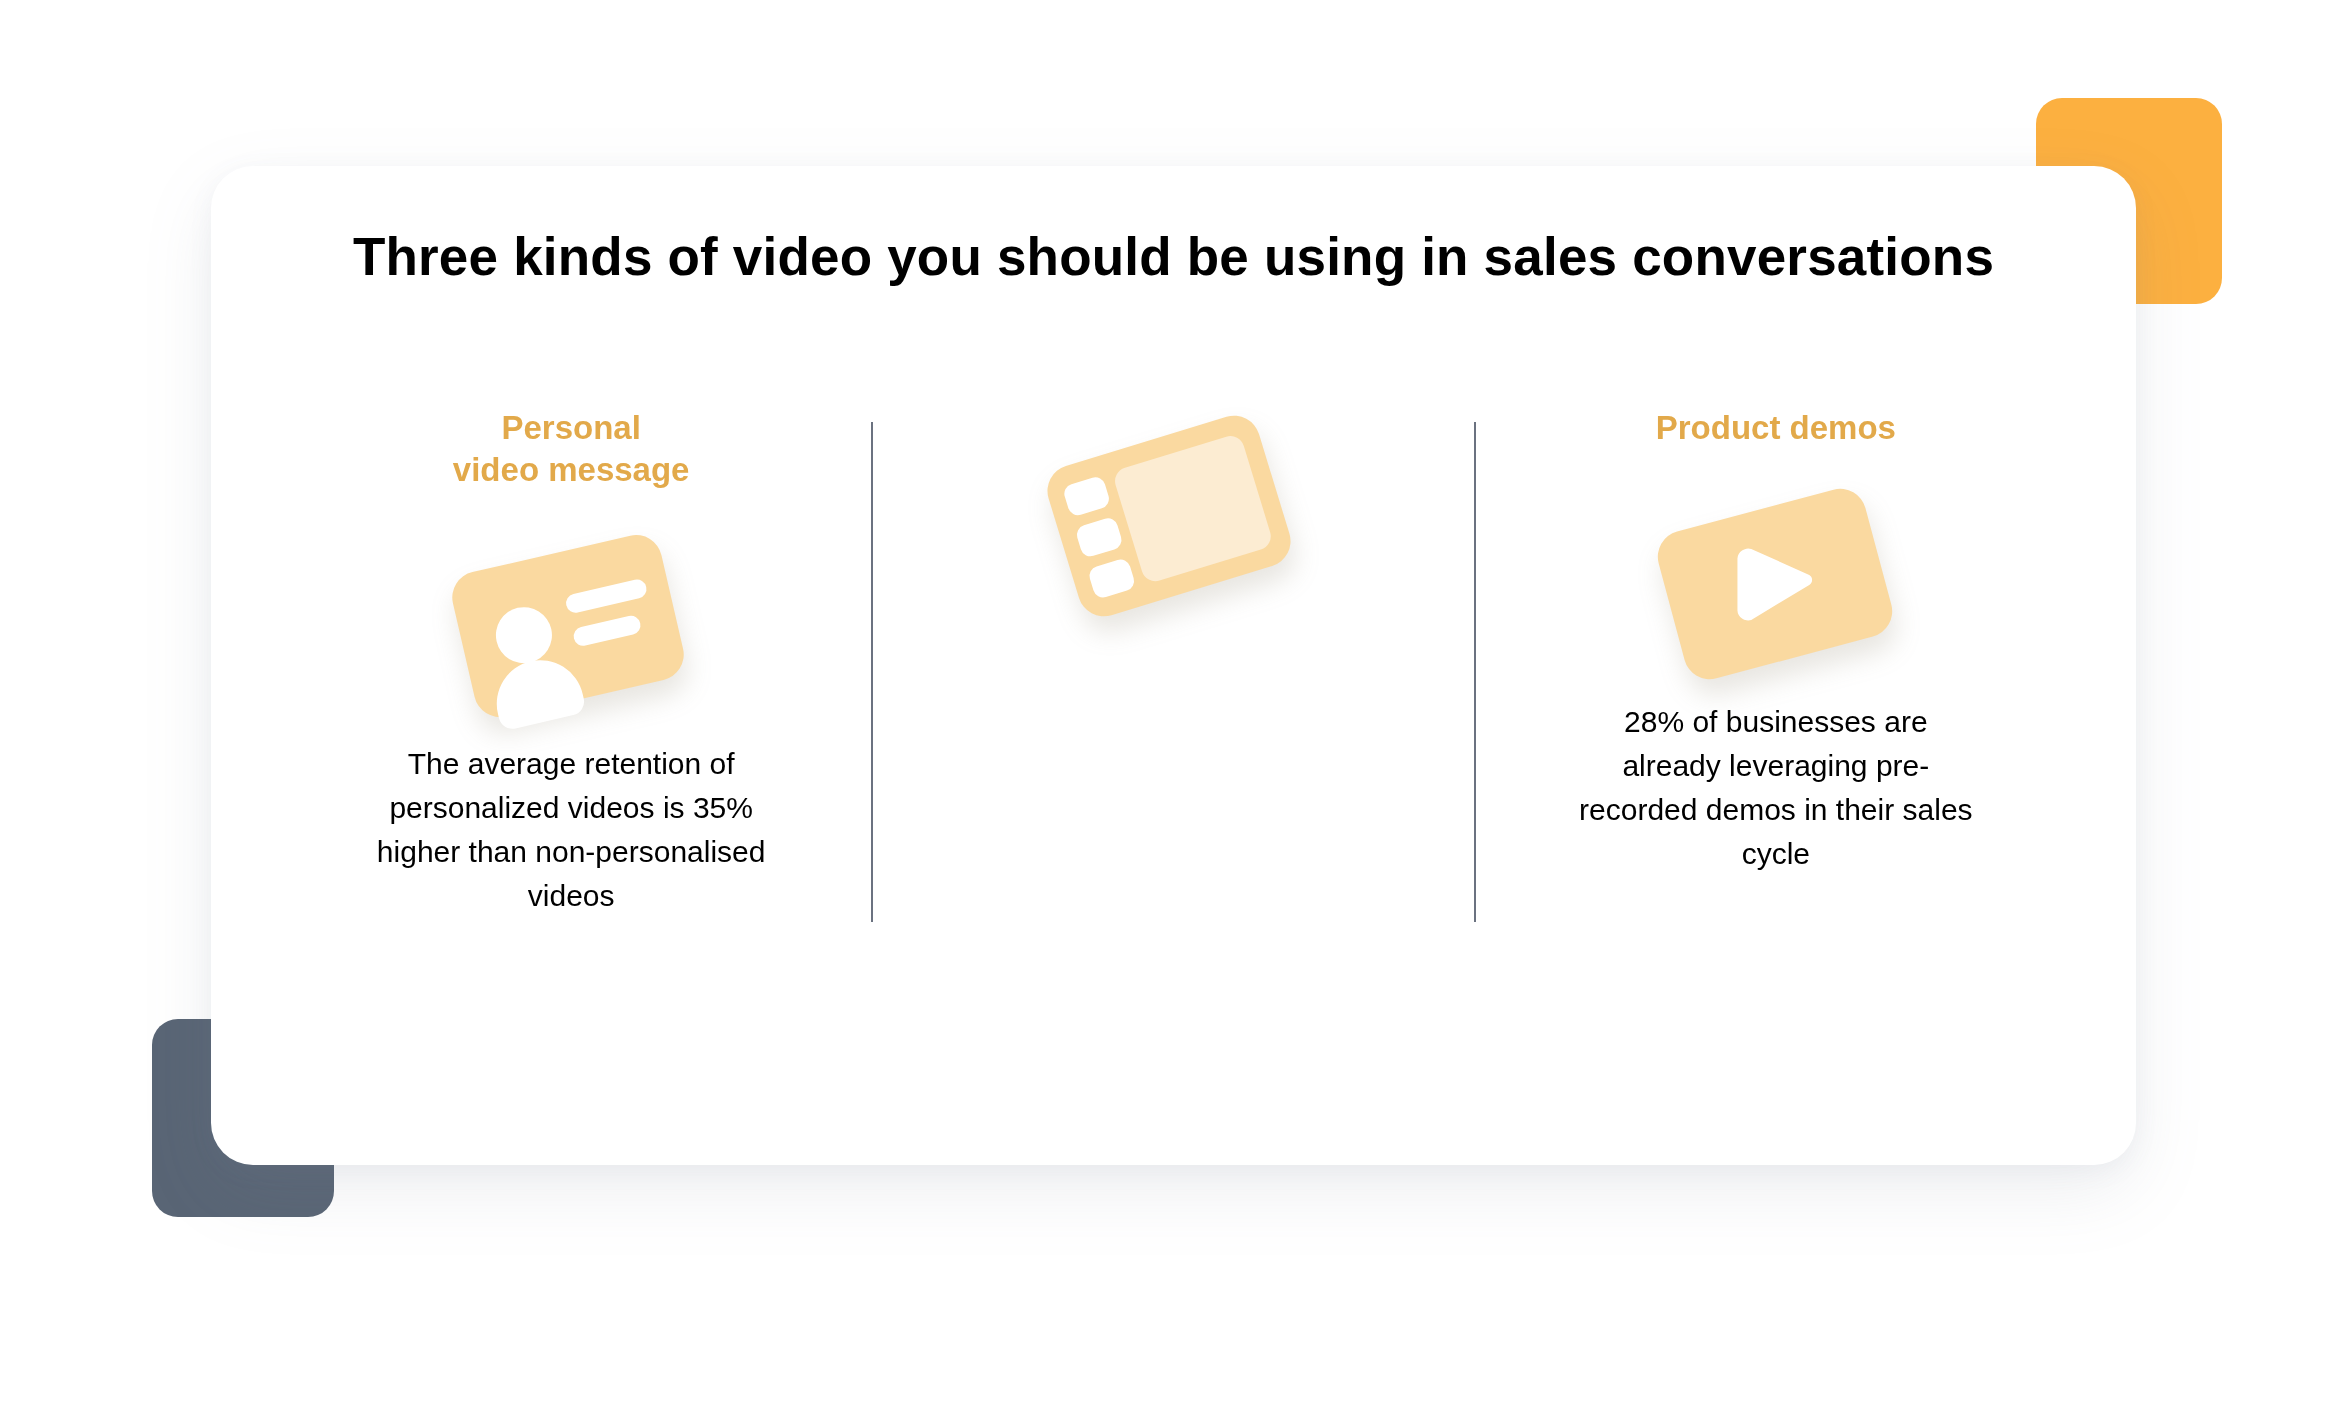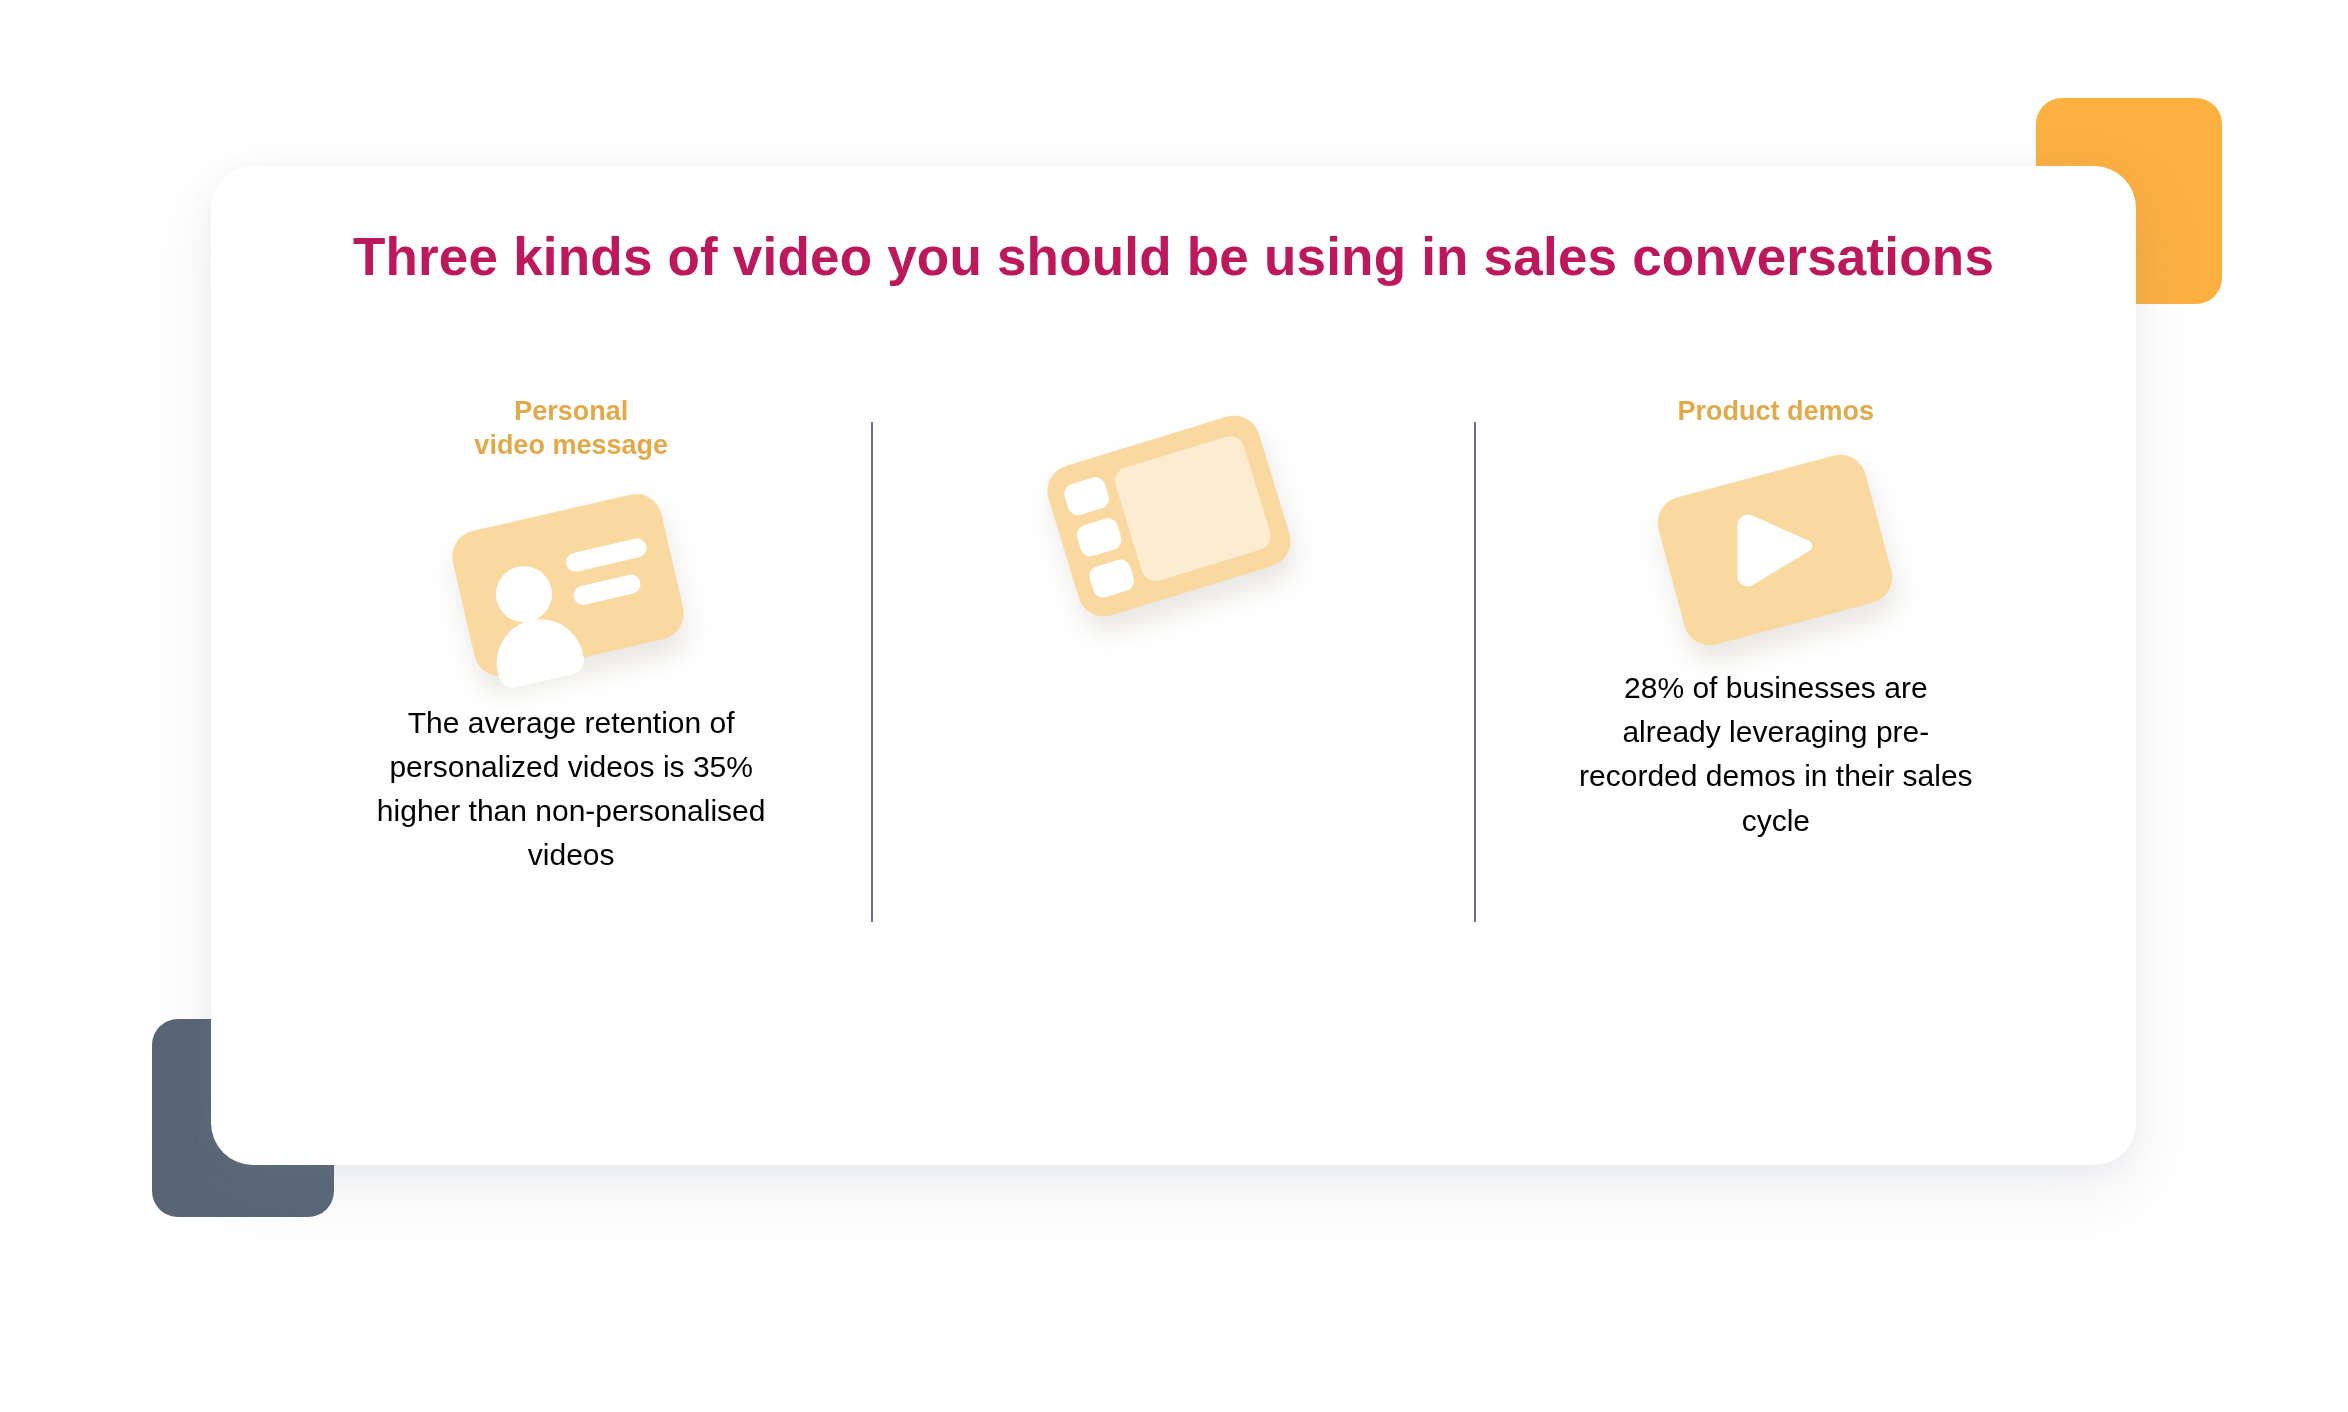--- a/index.html
+++ b/index.html
@@ -56,21 +56,21 @@
 
   .card-title {
     position: absolute;
     left: 0;
     top: 60px;
     width: 100%;
     text-align: center;
     font-size: 53px;
     font-weight: 700;
     letter-spacing: 0.2px;
-    color: #be185d;
+    color: #000000;
     white-space: nowrap;
   }
 
   
   .columns {
     position: absolute;
     left: 60px;
     top: 228px;
     width: 1805px;
     height: 560px;
@@ -89,26 +89,26 @@
   .col-divider {
     width: 0;
     flex: 0 0 0;
     align-self: stretch;
     border-left: 2.5px solid #6b7280;
     margin-top: 28px;
     margin-bottom: 32px;
   }
 
   .col-heading {
-    font-size: 27px;
+    font-size: 33px;
     font-weight: 700;
     line-height: 1.27;
     color: #e2a94a;
     text-align: center;
-    margin: 0;
+    margin: 13px;
   }
 
   .icon-wrap {
     margin-top: 26px;
     width: 280px;
     height: 190px;
     position: relative;
   }
 
   .col-body {

